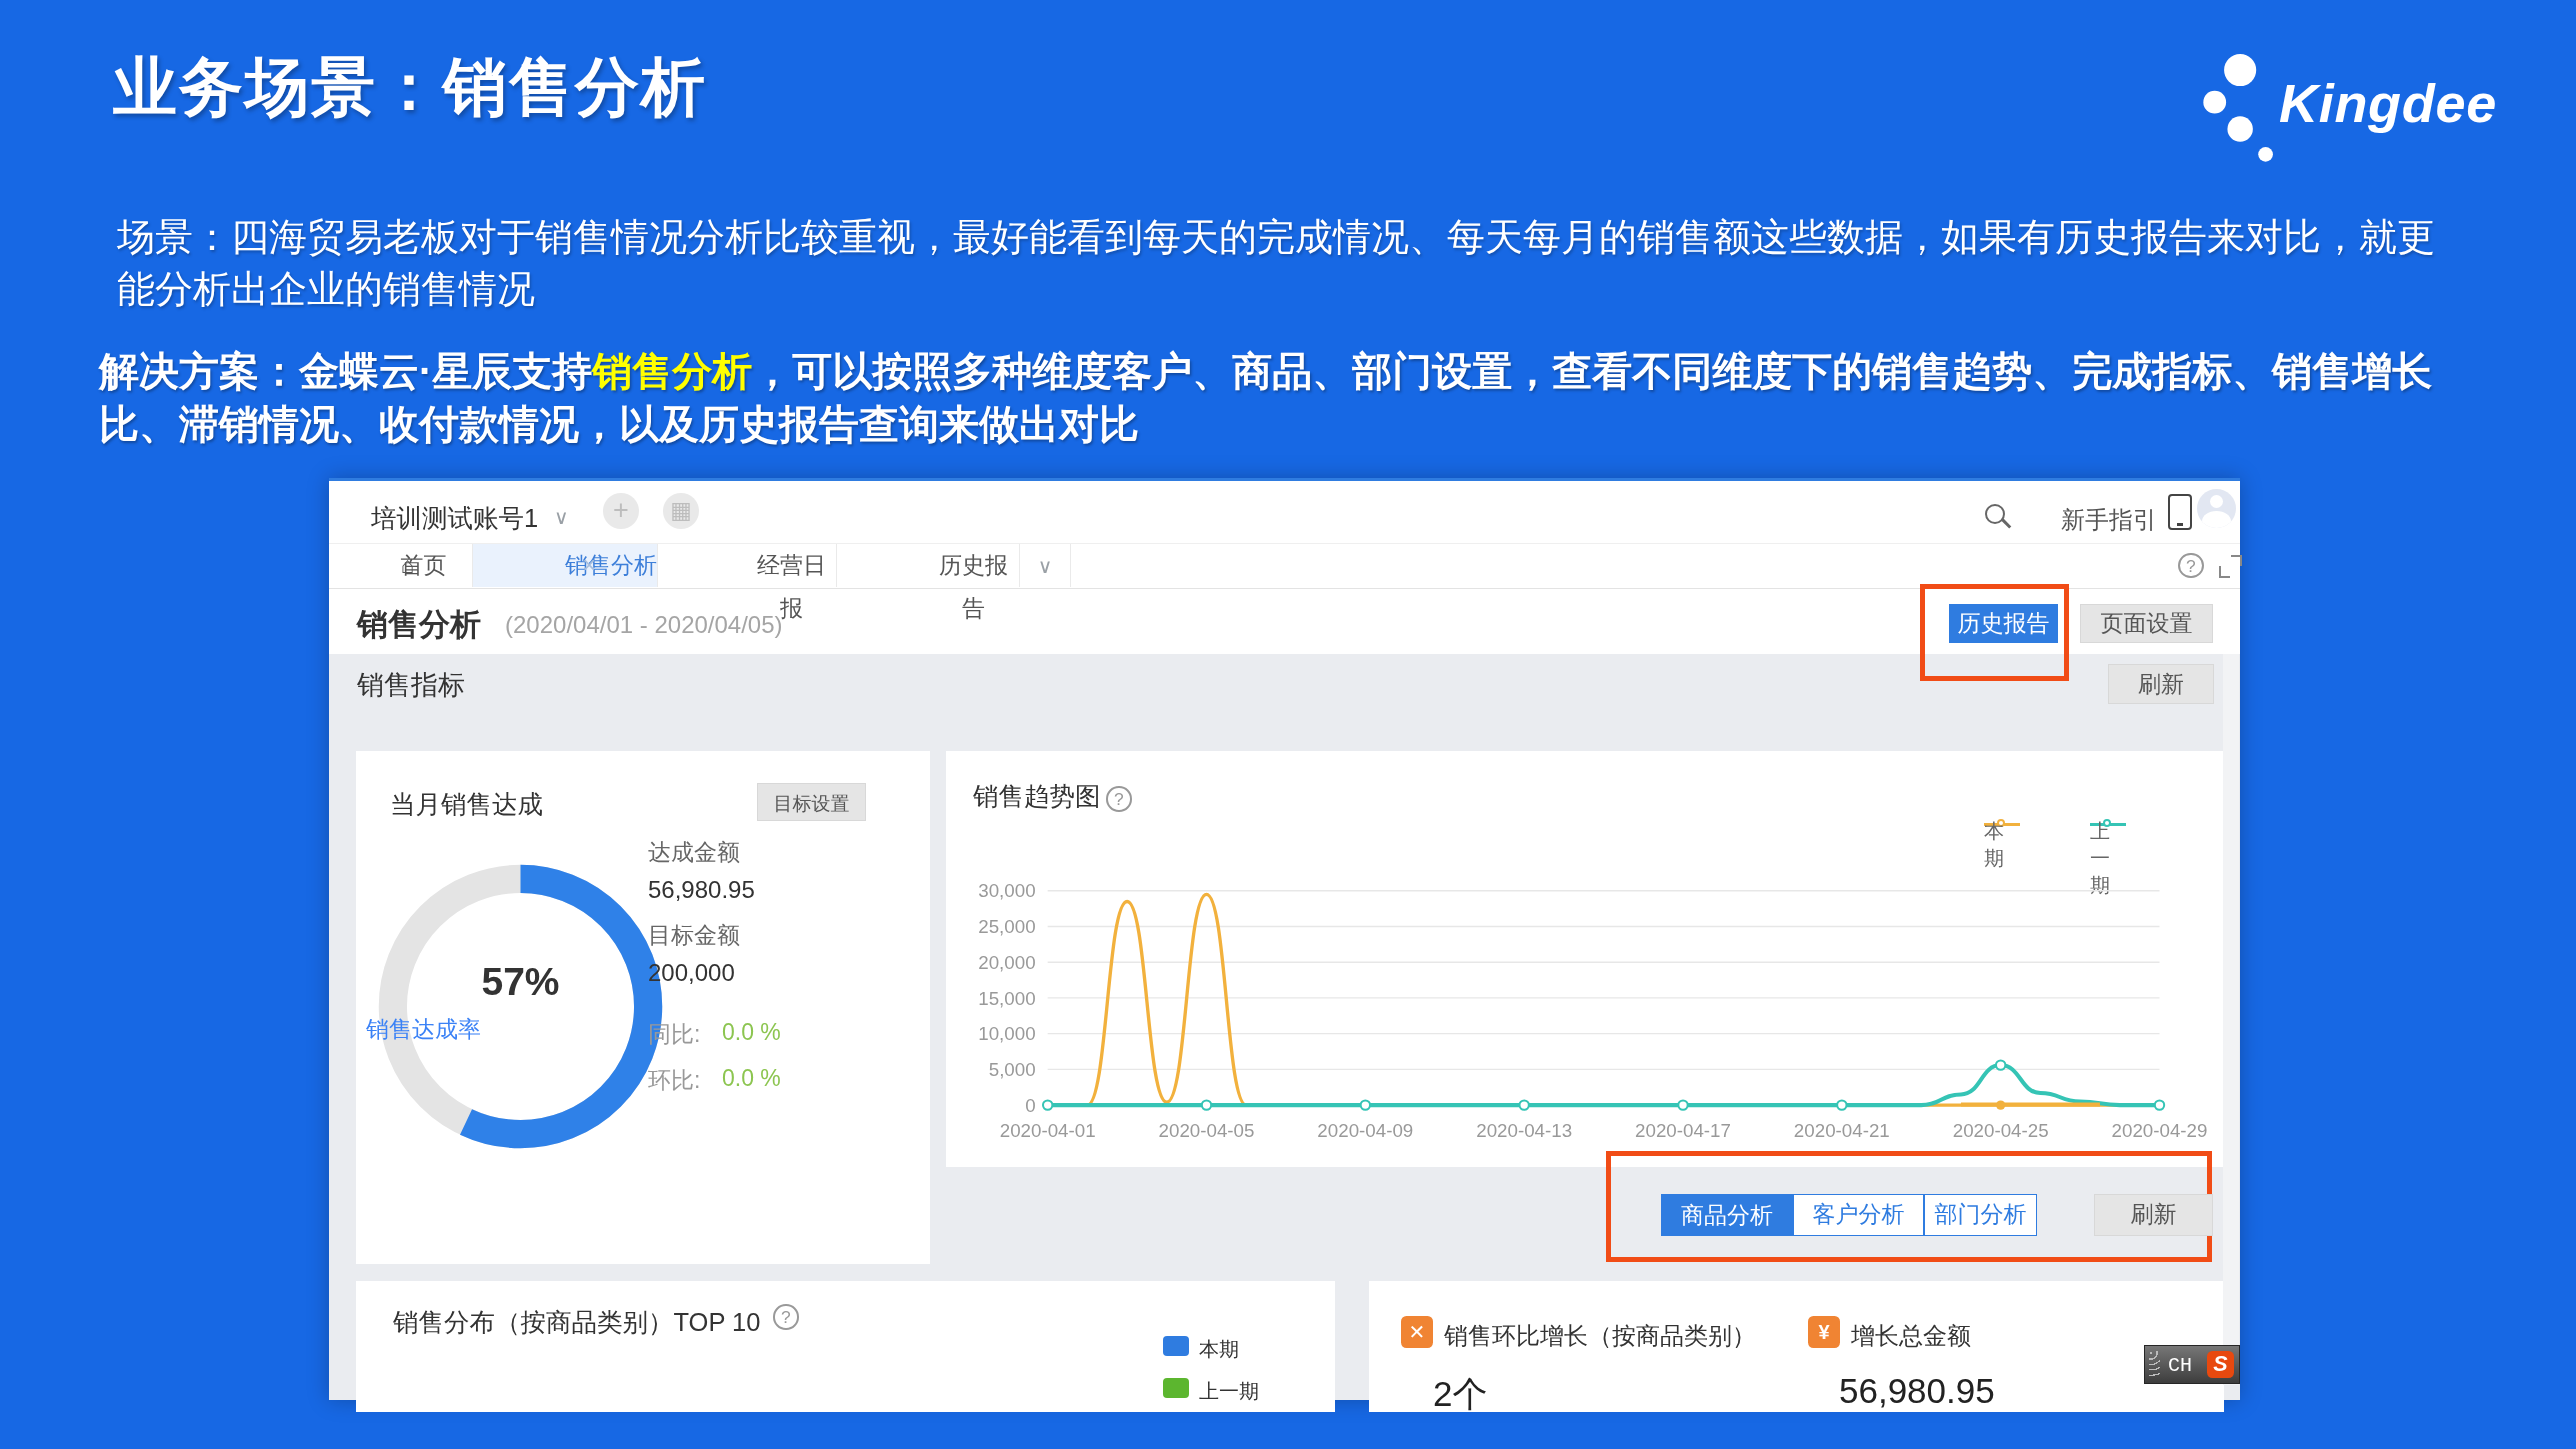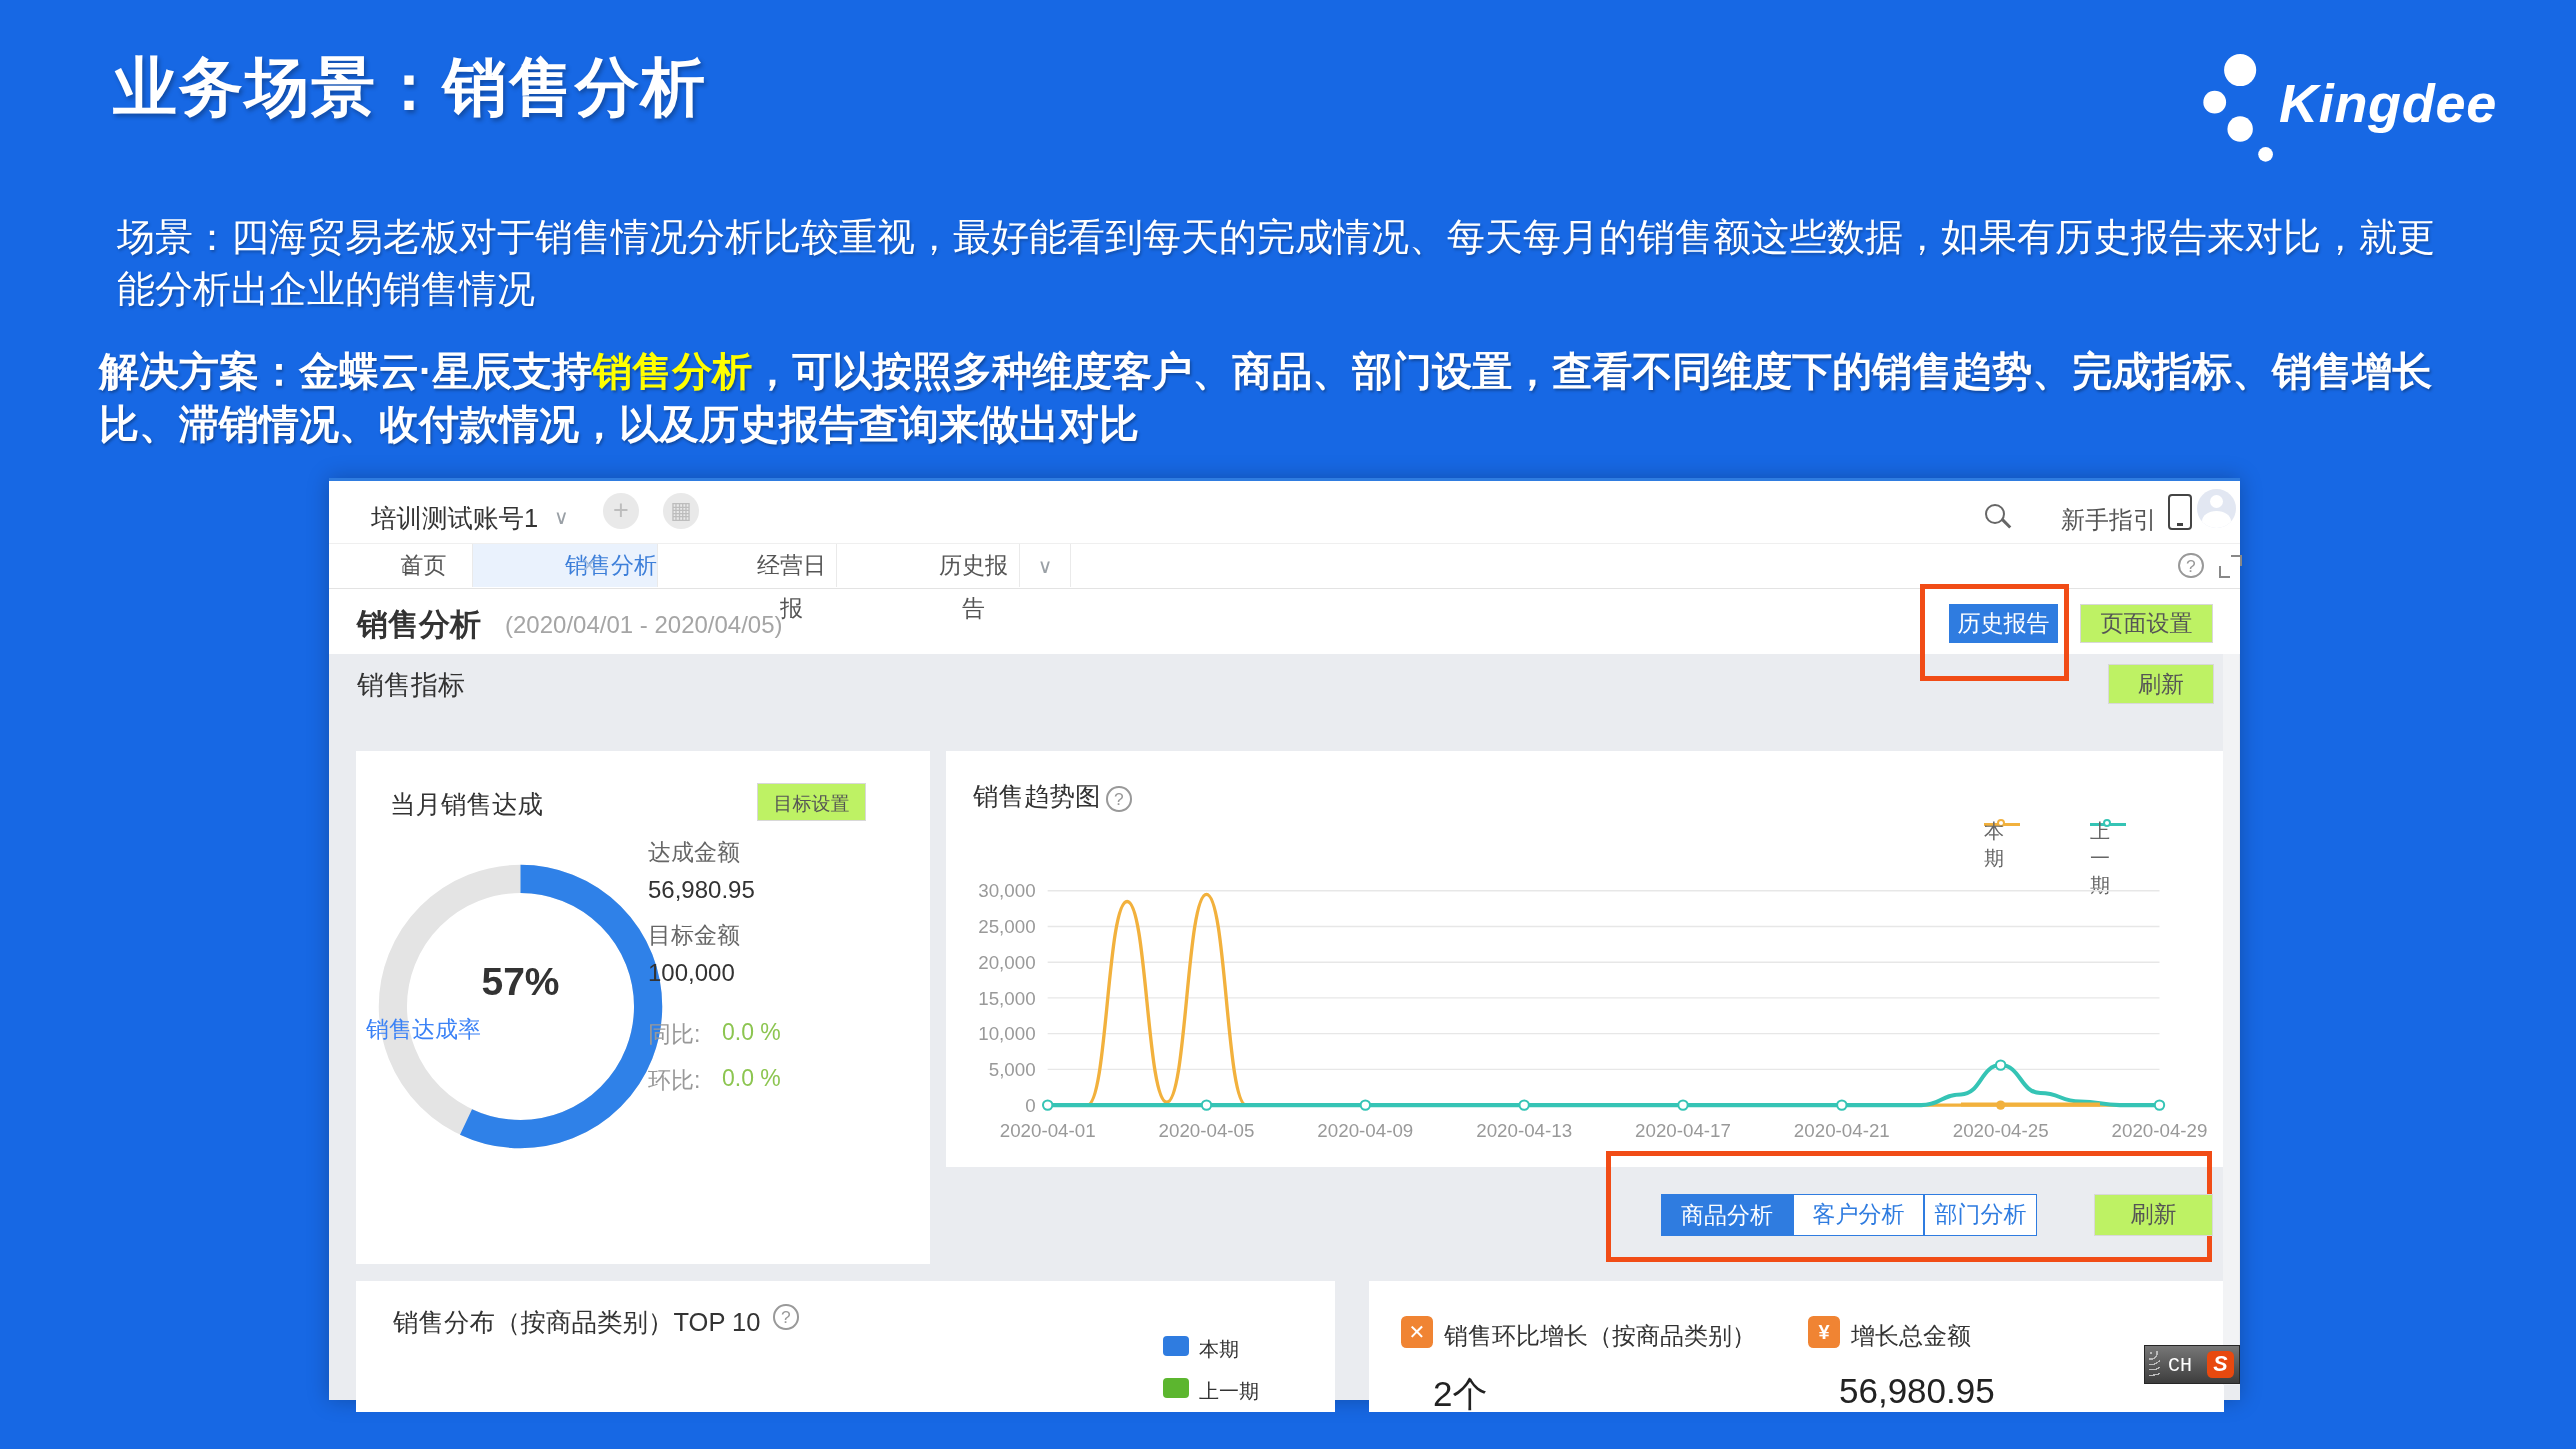--- a/index.html
+++ b/index.html
@@ -47,21 +47,21 @@
   .help-circ{width:25.5px;height:25.5px;border:2px solid #999;border-radius:50%;color:#999;font-size:17.4px;text-align:center;line-height:22px;}
   .tb-help{left:1849px;top:8.7px;}
   .expand-ic{left:1890px;top:10.7px;width:23px;height:23px;}
   .expand-ic::before{content:'';position:absolute;left:0;bottom:0;width:9.4px;height:9.4px;border-left:2.7px solid #888;border-bottom:2.7px solid #888;}
   .expand-ic::after{content:'';position:absolute;right:0;top:0;width:9.4px;height:9.4px;border-right:2.7px solid #888;border-top:2.7px solid #888;}
   
   .page-title{left:28px;top:126px;font-size:31px;font-weight:bold;color:#333;}
   .date-range{left:176px;top:133px;font-size:24px;color:#A5A5A5;}
   .btn{font-size:23px;text-align:center;}
   .btn-blue{background:#2F7CE0;color:#fff;border:none;}
-  .btn-white{background:#bef264;border:1.3px solid #D8D8D8;color:#555;}
+  .btn-white{background:#e5e5e5;border:1.3px solid #D8D8D8;color:#555;}
   .btn-outline{background:#fff;border:1.3px solid #2F7CE0;color:#2F7CE0;}
   .hist-btn{left:1620px;top:126px;width:109px;height:39px;line-height:39px;}
   .pageset-btn{left:1751px;top:126px;width:133px;height:39px;line-height:36px;}
   .orange-box{border:5.4px solid #F14C16;background:transparent;}
   .obox1{left:1591px;top:106px;width:149px;height:97px;}
   .obox2{left:1277px;top:673px;width:606px;height:111px;}
   
   .content-bg{left:0;top:176px;width:1911px;height:746px;background:#EAECF0;}
   .section-title{left:28px;top:189px;font-size:27px;color:#333;}
   .refresh-top{left:1779px;top:186px;width:106px;height:40px;line-height:38px;}
@@ -179,21 +179,21 @@
     <div class="btn btn-white target-btn">目标设置</div>
     <svg class="donut-svg" viewBox="0 0 460 460">
       <circle cx="230" cy="230" r="190" fill="none" stroke="#E4E4E4" stroke-width="42"></circle>
       <circle id="donut-val" cx="230" cy="230" r="190" fill="none" stroke="#2F81E8" stroke-width="42" transform="rotate(-90 230 230)" stroke-dasharray="680.4689687675492 1193.8052083641214"></circle>
     </svg>
     <div class="donut-pct">57%</div>
     <div class="donut-lbl">销售达成率</div>
     <span class="m-lbl" style="top:86px">达成金额</span>
     <span class="m-val" style="top:125px">56,980.95</span>
     <span class="m-lbl" style="top:169px">目标金额</span>
-    <span class="m-val" style="top:208px">100,000</span>
+    <span class="m-val" style="top:208px">200,000</span>
     <span class="r-lbl" style="top:268px">同比:</span>
     <span class="r-val" style="top:268px">0.0 %</span>
     <span class="r-lbl" style="top:314px">环比:</span>
     <span class="r-val" style="top:314px">0.0 %</span>
   </div>
 
   <div class="card trend-card">
     <span class="card-title" style="left:27px;top:28px">销售趋势图</span>
     <span class="help-circ trend-help">?</span>
     <span class="legend" style="left:1038px">

